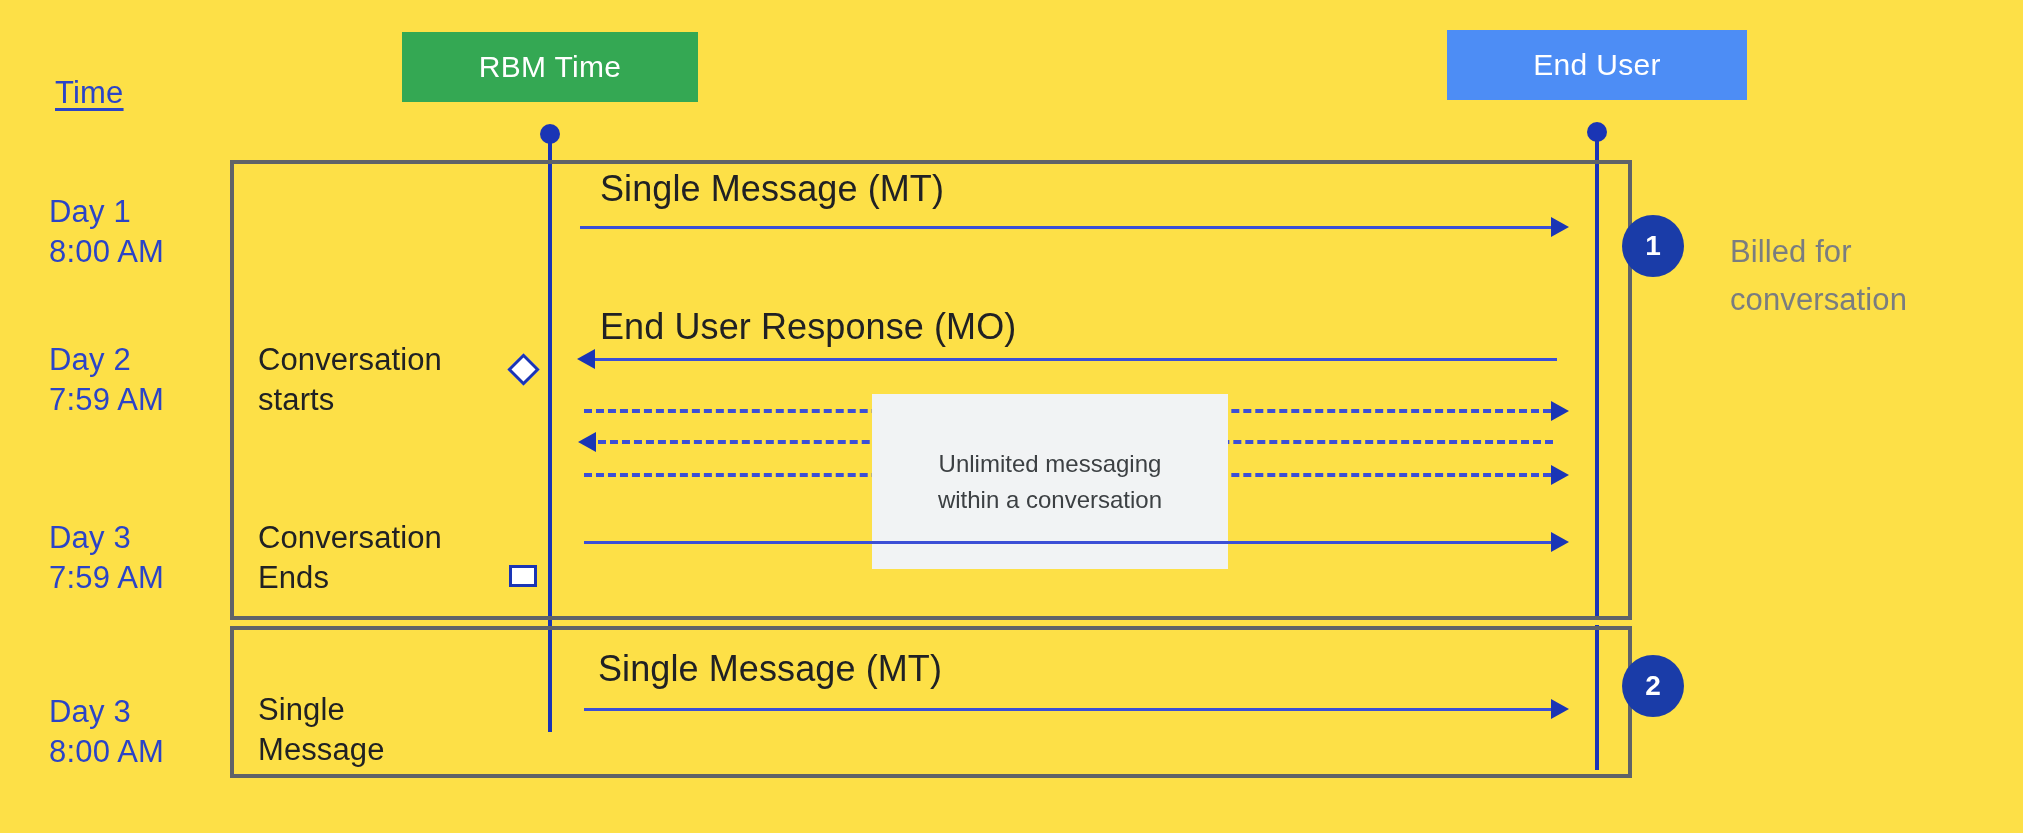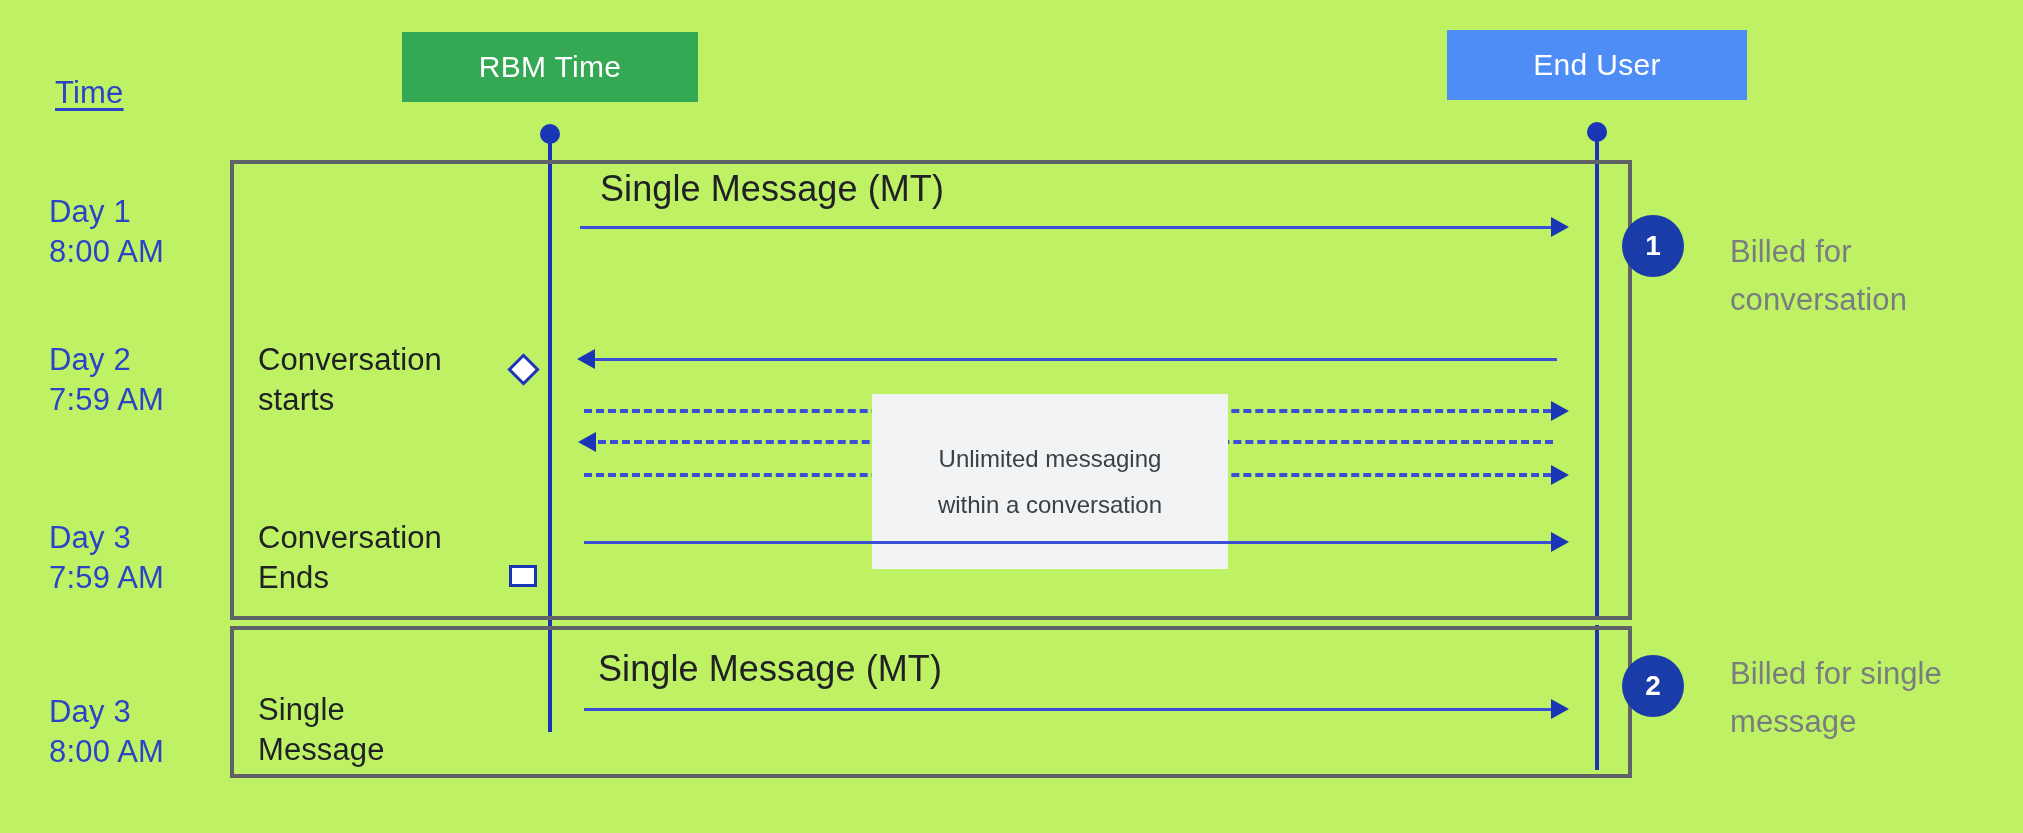--- a/index.html
+++ b/index.html
@@ -8,21 +8,21 @@
     background: #ffffff;
   }
   body {
     font-family: "Liberation Sans", sans-serif;
     -webkit-font-smoothing: antialiased;
   }
   #canvas {
     position: relative;
     width: 2023px;
     height: 833px;
-    background: #bef264;
+    background: #fde047;
     overflow: hidden;
   }
   .abs { position: absolute; }
 
   
   .time-header {
     left: 55px;
     top: 75px;
     font-size: 31px;
     color: #2b44c7;
@@ -105,21 +105,21 @@
   .arrow-head.left  { border-right: 18px solid #1a35b5; }
 
   
   .note-box {
     background: #f1f3f4;
     display: flex;
     align-items: center;
     justify-content: center;
     text-align: center;
     font-size: 24px;
-    line-height: 46px;
+    line-height: 36px;
     color: #3c4043;
     white-space: pre-line;
   }
 
   
   .diamond {
     width: 17px; height: 17px;
     background: #ffffff;
     border: 3px solid #1a35b5;
     transform: rotate(45deg);
@@ -194,20 +194,21 @@
   <div class="abs inner-label" style="left:258px; top:690px">Single
 Message</div>
 
   <div class="abs diamond" style="left:512px; top:358px"></div>
   <div class="abs square-stop" style="left:509px; top:565px"></div>
 
   <div class="abs msg-label" style="left:600px; top:168px">Single Message (MT)</div>
   <div class="abs arrow-line" style="left:580px; top:226px; width:975px"></div>
   <div class="abs arrow-head right" style="left:1551px; top:217px"></div>
 
+  <div class="abs msg-label" style="left:600px; top:306px">End User Response (MO)</div>
   <div class="abs arrow-line" style="left:595px; top:358px; width:962px"></div>
   <div class="abs arrow-head left" style="left:577px; top:349px"></div>
 
   <div class="abs arrow-line dashed" style="left:584px; top:409px; width:967px"></div>
   <div class="abs arrow-head right" style="left:1551px; top:401px"></div>
 
   <div class="abs arrow-line dashed" style="left:598px; top:440px; width:955px"></div>
   <div class="abs arrow-head left" style="left:578px; top:432px"></div>
 
   <div class="abs arrow-line dashed" style="left:584px; top:473px; width:967px"></div>
@@ -221,16 +222,14 @@
 
   <div class="abs msg-label" style="left:598px; top:648px">Single Message (MT)</div>
   <div class="abs arrow-line" style="left:584px; top:708px; width:971px"></div>
   <div class="abs arrow-head right" style="left:1551px; top:699px"></div>
 
   <div class="abs badge" style="left:1622px; top:215px">1</div>
   <div class="abs callout-text" style="left:1730px; top:228px">Billed for
 conversation</div>
 
   <div class="abs badge" style="left:1622px; top:655px">2</div>
-  <div class="abs callout-text" style="left:1730px; top:650px">Billed for single
-message</div>
 
 </div>
 
 </body></html>

